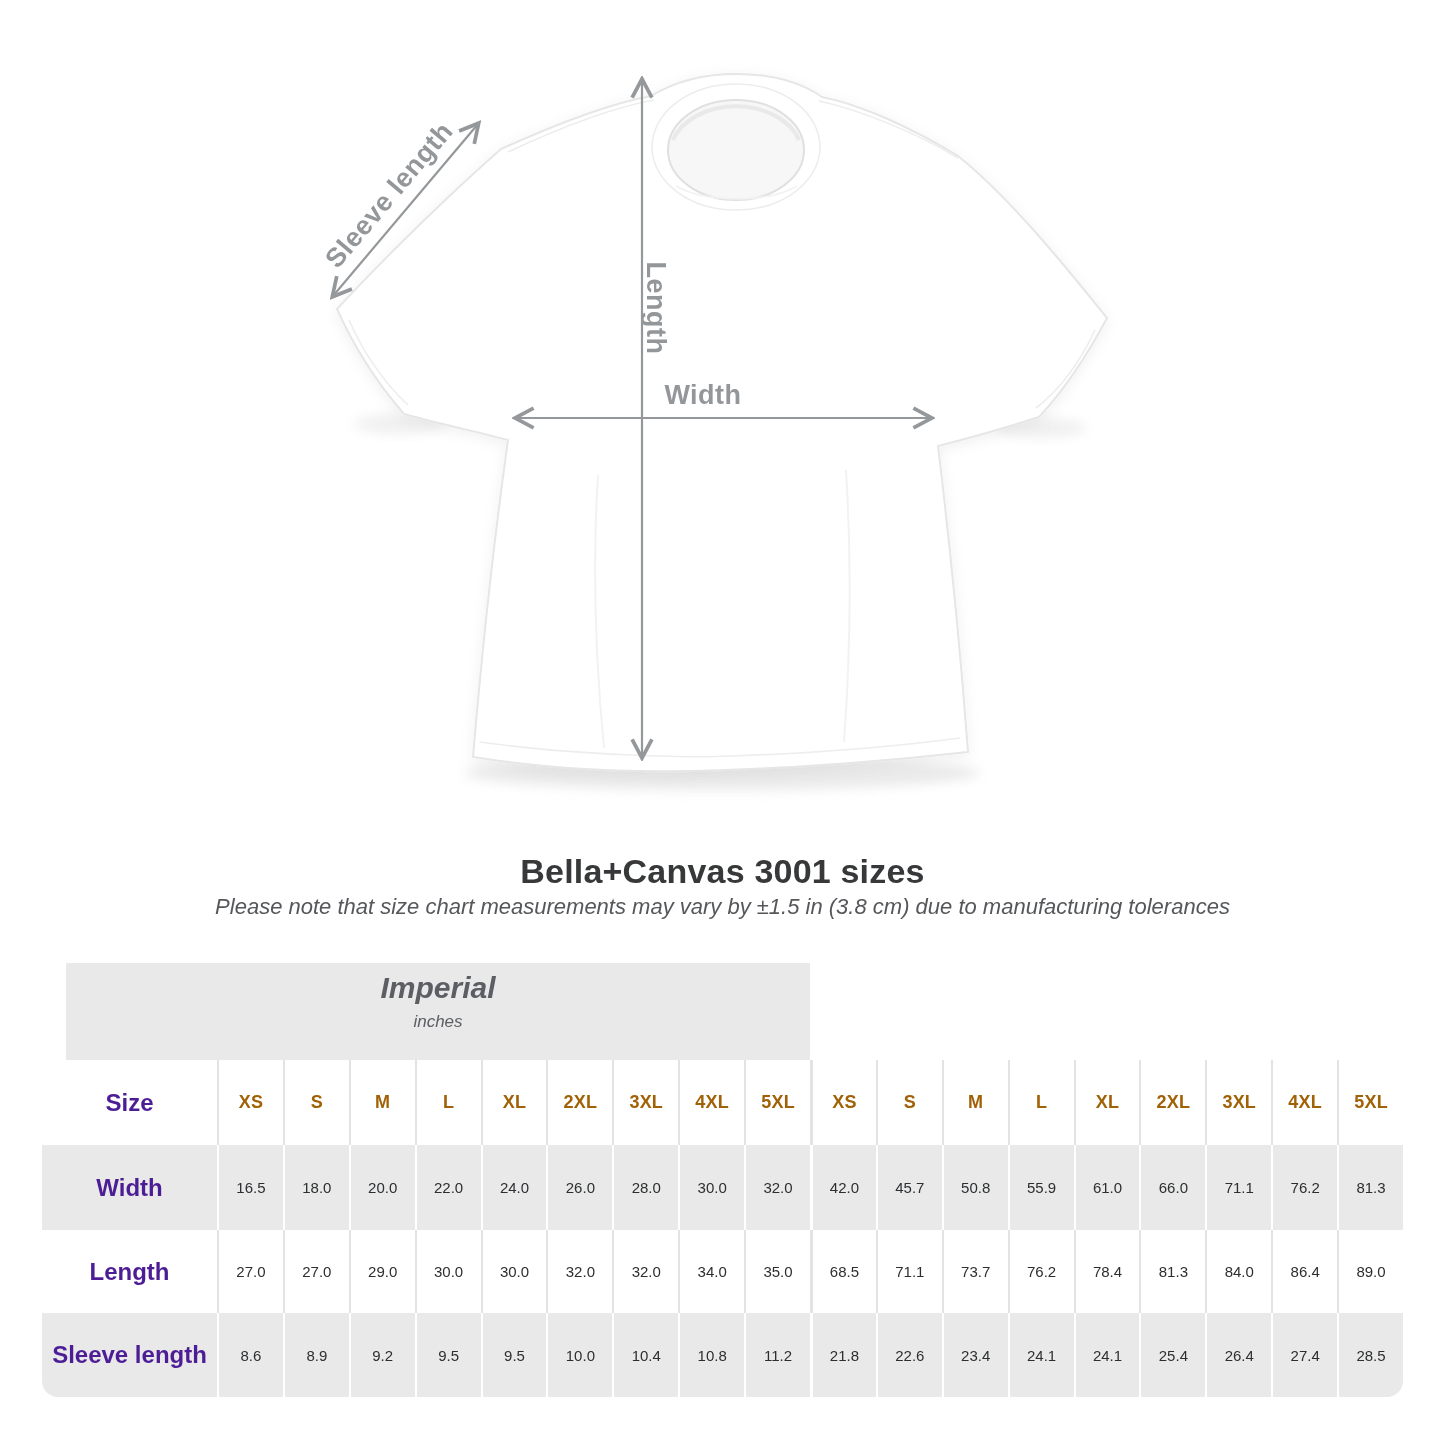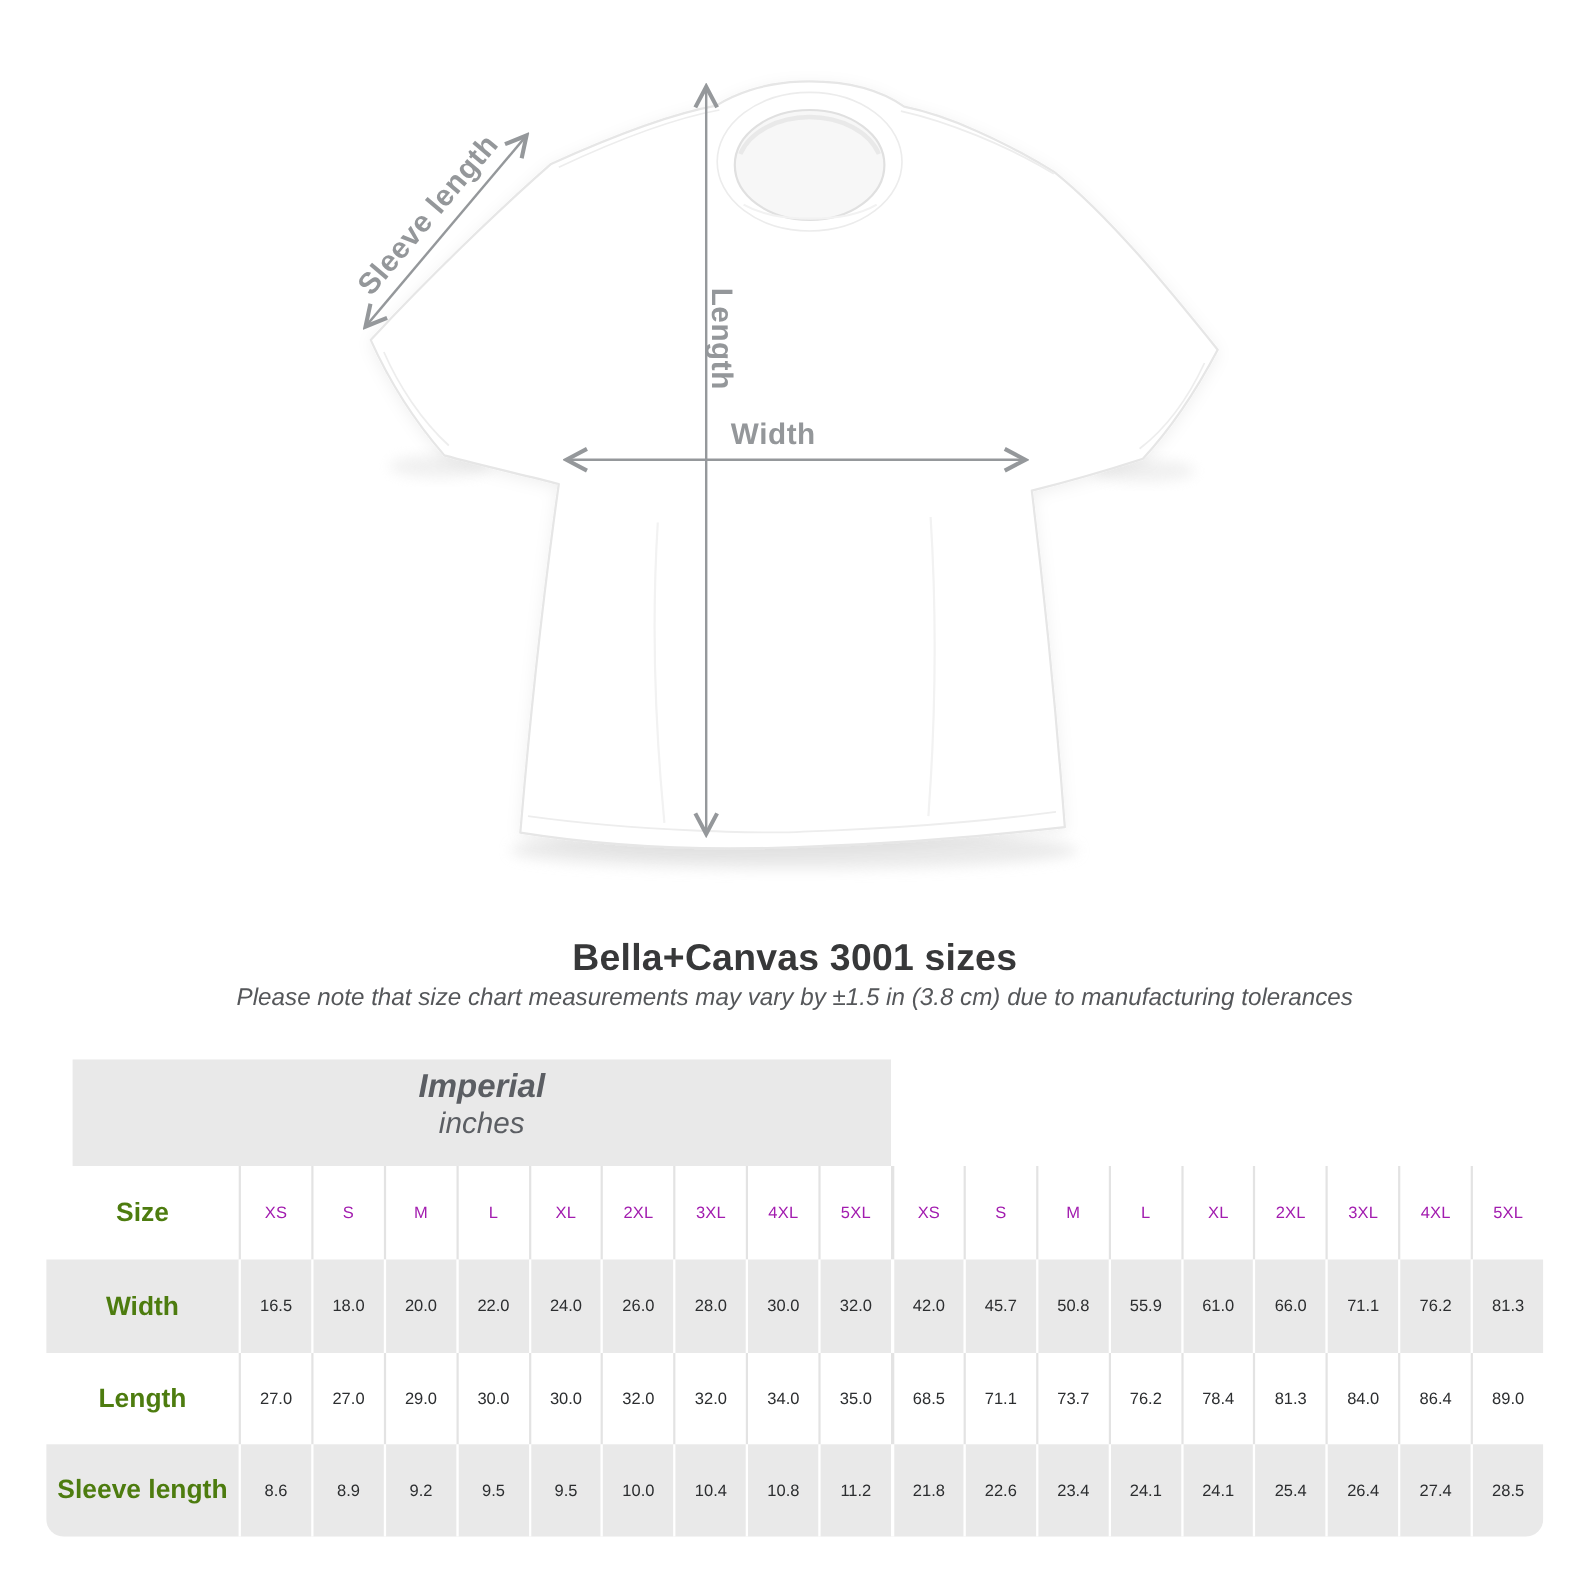--- a/index.html
+++ b/index.html
@@ -26,31 +26,31 @@
     display:grid;
     grid-template-columns:175px repeat(18,1fr);
     grid-template-rows:97px 85px 85px 83px 84px;
     border-radius:16px;overflow:hidden;background:#ffffff;
   }
   .band{
     background:#e9e9e9;display:flex;flex-direction:column;align-items:center;
     justify-content:flex-start;padding-top:7px;grid-row:1;color:#5b5e63;margin-left:24px;
   }
   .band .band-title{font-size:30px;line-height:36px;font-weight:bold;font-style:italic;}
-  .band .band-sub{font-size:27px;line-height:25px;font-style:italic;margin-top:3px;}
+  .band .band-sub{font-size:17px;line-height:25px;font-style:italic;margin-top:3px;}
   .cell{
     display:flex;align-items:center;justify-content:center;
     border-left:2px solid transparent;box-sizing:border-box;
   }
   .cell.w{background:#ffffff;border-left-color:#e3e3e3;}
   .cell.g{background:#e9e9e9;border-left-color:#ffffff;}
   .cell.first{border-left:none;}
   .cell.ms{border-left-width:3px;}
-  .cell.lbl{font-weight:bold;font-size:24px;color:#4d7c0f;}
-  .cell.hdr{font-weight:normal;font-size:15px;color:#a21caf;letter-spacing:0.2px;}
+  .cell.lbl{font-weight:bold;font-size:24px;color:#4c1d95;}
+  .cell.hdr{font-weight:bold;font-size:18px;color:#a16207;letter-spacing:0.2px;}
   .cell.num{font-size:15px;color:#2c2e30;}
 </style>
 </head>
 <body>
 
 <div class="stage">
 
   <svg class="shirt-svg" width="1445" height="845" viewBox="0 0 1445 845">
     <defs>
       <filter id="soft" x="-40%" y="-40%" width="180%" height="180%">

